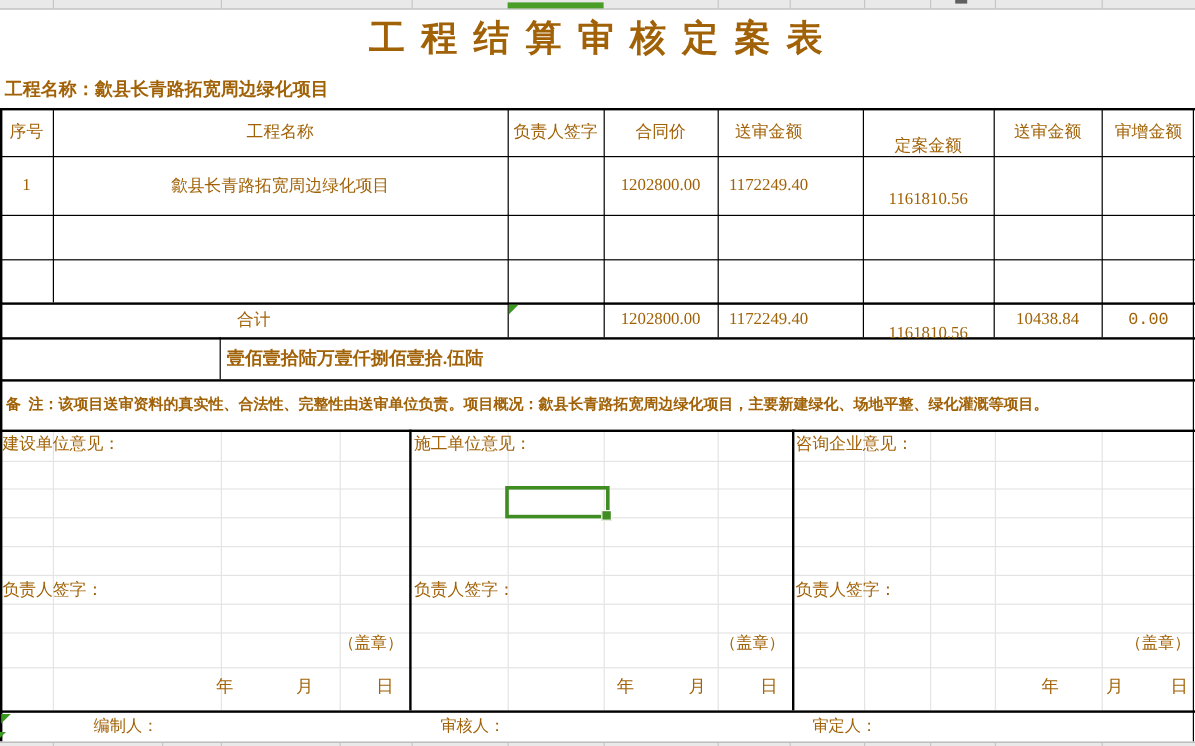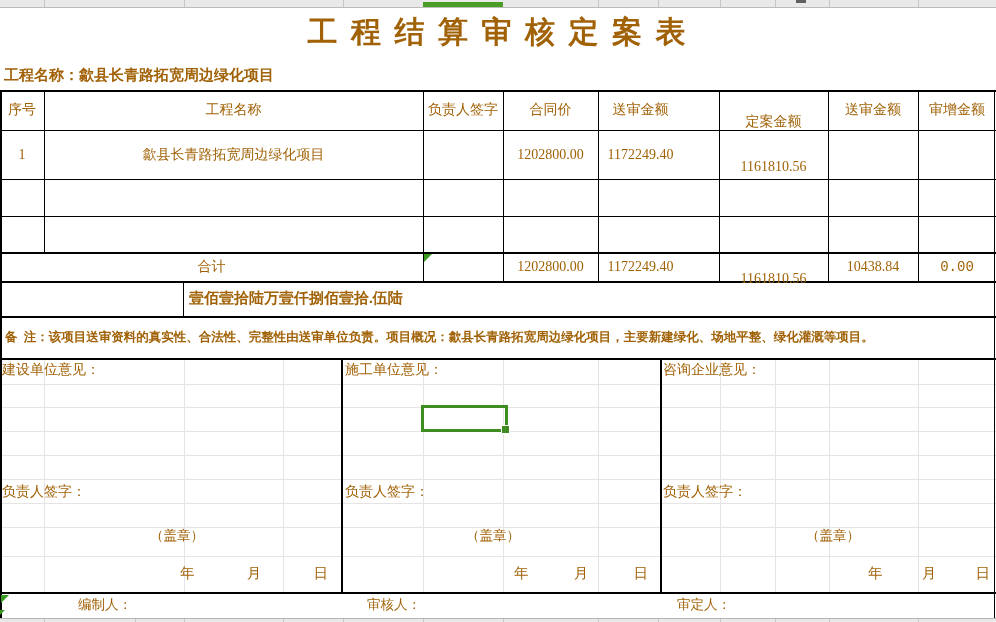--- a/index.html
+++ b/index.html
@@ -29,21 +29,21 @@
                 font-weight:bold;font-size:15px;}
   .meta-unit{position:absolute;right:42px;top:64px;height:24px;line-height:24px;
              font-weight:bold;font-size:14px;letter-spacing:1px;}
   .capital-value{position:absolute;left:183px;top:281px;width:806px;height:35px;
                  display:flex;align-items:center;padding-left:6px;
                  font-weight:bold;font-size:15px;white-space:nowrap;}
   .capital-label{position:absolute;left:0;top:281px;width:183px;height:35px;
                  display:flex;align-items:center;justify-content:center;font-size:14px;}
   .note{position:absolute;left:0;top:316px;width:990px;height:42px;display:flex;
         align-items:center;padding-left:5px;font-weight:bold;font-size:12.5px;white-space:pre;}
-  .seal{position:absolute;height:20px;line-height:20px;text-align:left;font-size:13.5px;}
+  .seal{position:absolute;height:20px;line-height:20px;text-align:right;font-size:13.5px;}
   .daterow{position:absolute;top:558px;height:30px;line-height:30px;display:flex;
            justify-content:space-between;font-size:14.5px;}
   .footlbl{position:absolute;top:593px;height:24px;line-height:24px;font-size:13.5px;}
   
   .active-cell{position:absolute;left:421px;top:405px;width:87px;height:27px;
                border:3px solid #3f8d22;box-sizing:border-box;background:transparent;}
   .fill-handle{position:absolute;right:-5px;bottom:-5px;width:7px;height:7px;
                background:#3f8d22;border:1px solid #fff;}
   .tri{position:absolute;width:0;height:0;border-right:8px solid transparent;
        border-top:8px solid #3a9a20;}

